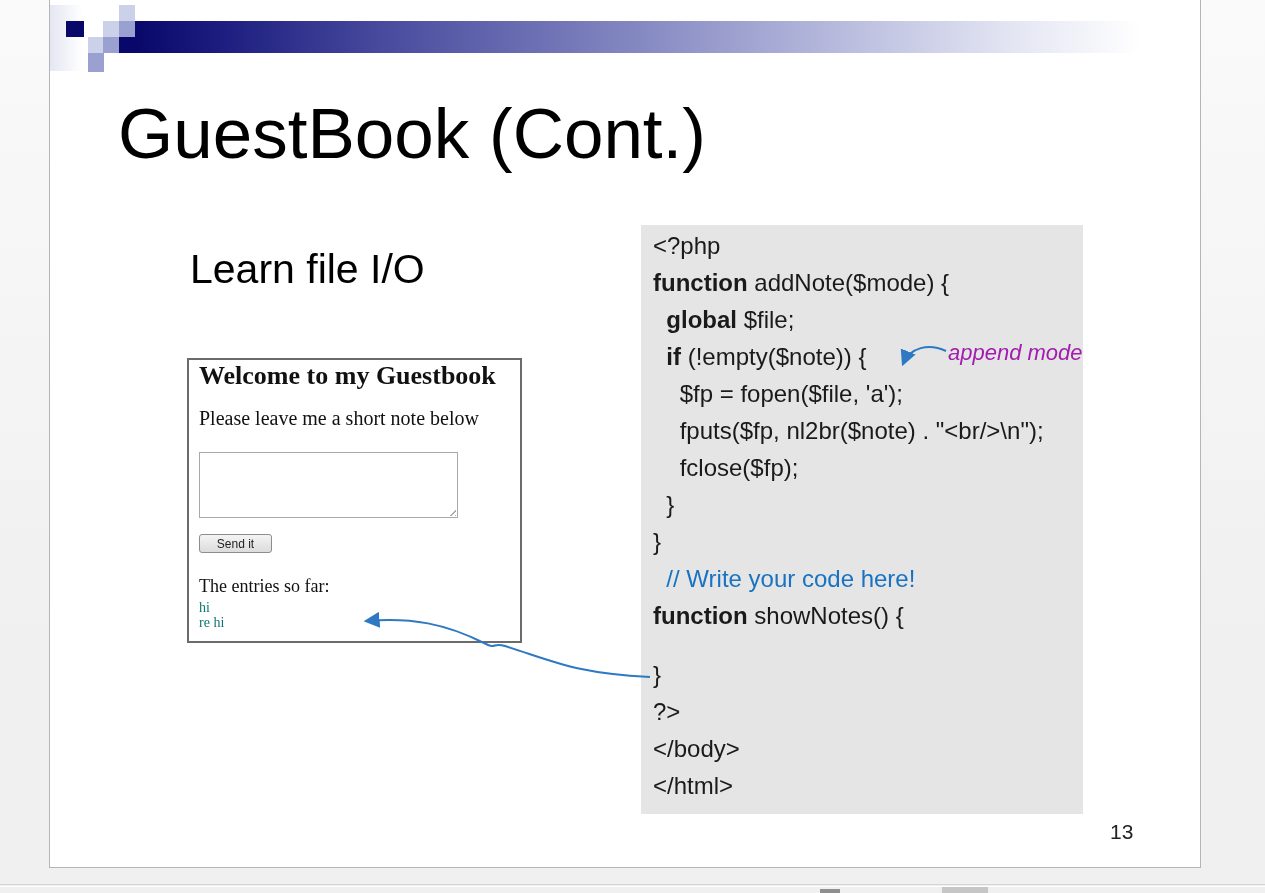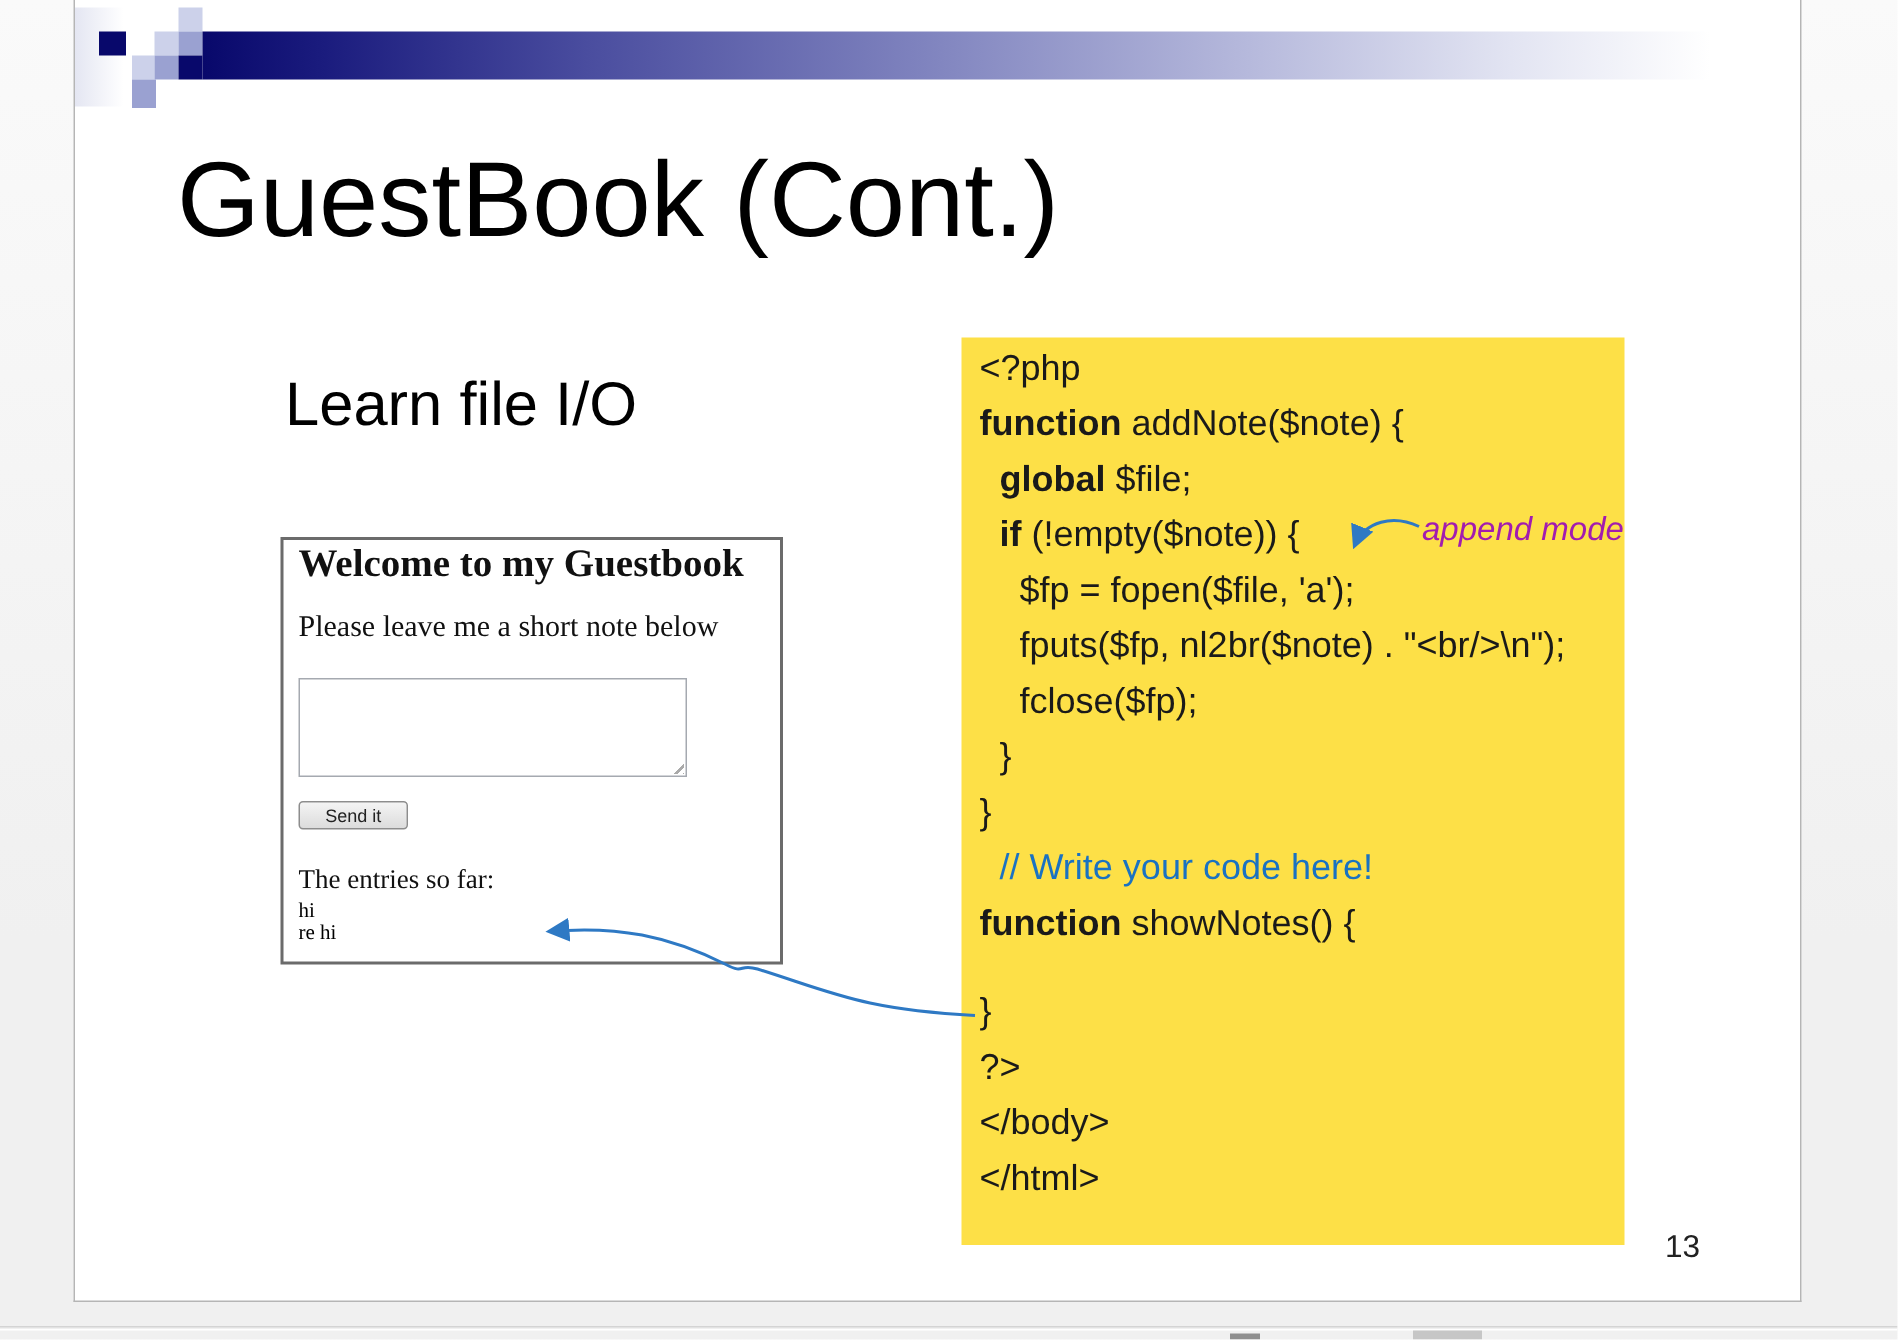--- a/index.html
+++ b/index.html
@@ -29,26 +29,26 @@
   .gb-h2{position:absolute;left:10px;top:47px;font-size:20px;font-weight:normal;white-space:nowrap}
   .gb-ta{position:absolute;left:10px;top:92px;width:257px;height:64px;border:1px solid #a5a9b0;background:#fff}
   .gb-ta .grip{position:absolute;right:1px;bottom:1px;width:9px;height:9px;
     background:repeating-linear-gradient(135deg,#aaa 0 1.5px,transparent 1.5px 4px);
     clip-path:polygon(100% 0,100% 100%,0 100%)}
   .gb-btn{position:absolute;left:10px;top:174px;width:73px;height:19px;
     background:linear-gradient(#f4f4f4,#dcdcdc);border:1px solid #8d8d8d;border-radius:3px;
     font-family:"Liberation Sans",sans-serif;font-size:12px;color:#222;
     display:flex;align-items:center;justify-content:center;box-sizing:border-box}
   .gb-h3{position:absolute;left:10px;top:216px;font-size:18px;font-weight:normal;white-space:nowrap}
-  .gb-entries{position:absolute;left:10px;top:240px;font-size:14px;line-height:15px;color:#000000}
+  .gb-entries{position:absolute;left:10px;top:240px;font-size:14px;line-height:15px;color:#0f766e}
 
   
   .code{
     position:absolute;left:591px;top:225px;width:442px;box-sizing:border-box;
-    background:#fde047;padding:2px 0 26px 12px;
+    background:#e5e5e5;padding:2px 0 10px 12px;
     font-size:24px;color:#1a1a1a;
   }
   .code-line{line-height:37px;white-space:pre;height:37px}
   .code-line.blank{height:22px}
   .kw{font-weight:bold}
   .cm{}
   .annotation{position:absolute;left:898px;top:340px;font-size:22px;font-style:italic;color:#1a72c2;white-space:nowrap}
 
   .page-num{position:absolute;left:1060px;top:820px;width:84px;text-align:left;font-size:21px;color:#222}
 
@@ -92,21 +92,21 @@
     <div class="gb-h3">The entries so far:</div>
     <div class="gb-entries">
       <div>hi</div>
       <div>re hi</div>
     </div>
   </div>
 
   <div class="code">
     <div>
         <div class="code-line"><span>&lt;?php</span></div>
-        <div class="code-line"><span class="kw">function</span><span> addNote($note) {</span></div>
+        <div class="code-line"><span class="kw">function</span><span> addNote($mode) {</span></div>
         <div class="code-line"><span>  </span><span class="kw">global</span><span> $file;</span></div>
         <div class="code-line"><span>  </span><span class="kw">if</span><span> (!empty($note)) {</span></div>
         <div class="code-line"><span>    $fp = fopen($file, 'a');</span></div>
         <div class="code-line"><span>    fputs($fp, nl2br($note) . "&lt;br/&gt;\n");</span></div>
         <div class="code-line"><span>    fclose($fp);</span></div>
         <div class="code-line"><span>  }</span></div>
         <div class="code-line"><span>}</span></div>
         <div class="code-line"><span>  </span><span class="cm" style="color: rgb(26, 114, 194);">// Write your code here!</span></div>
         <div class="code-line"><span class="kw">function</span><span> showNotes() {</span></div>
         <div class="code-line blank"></div>

